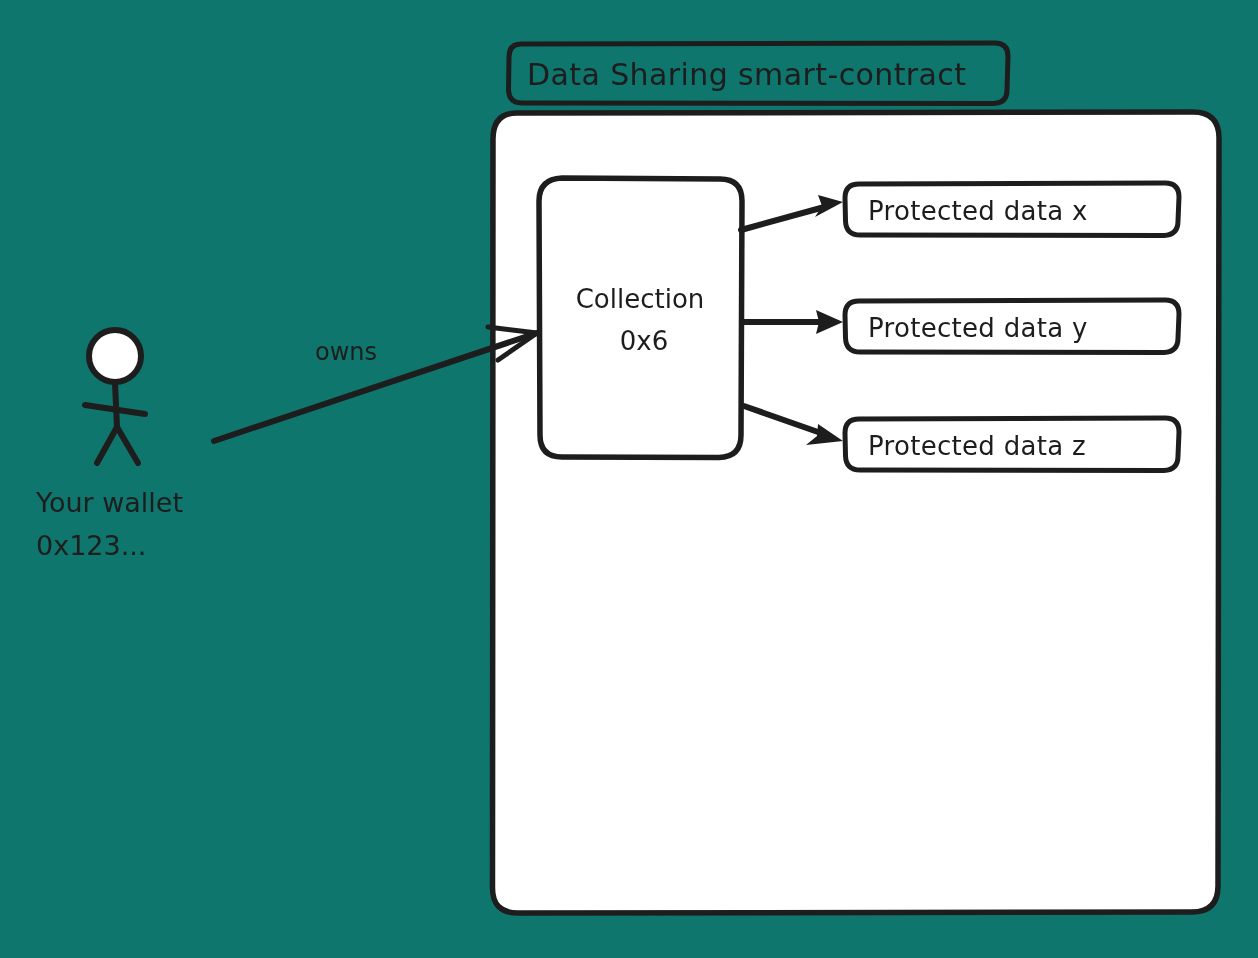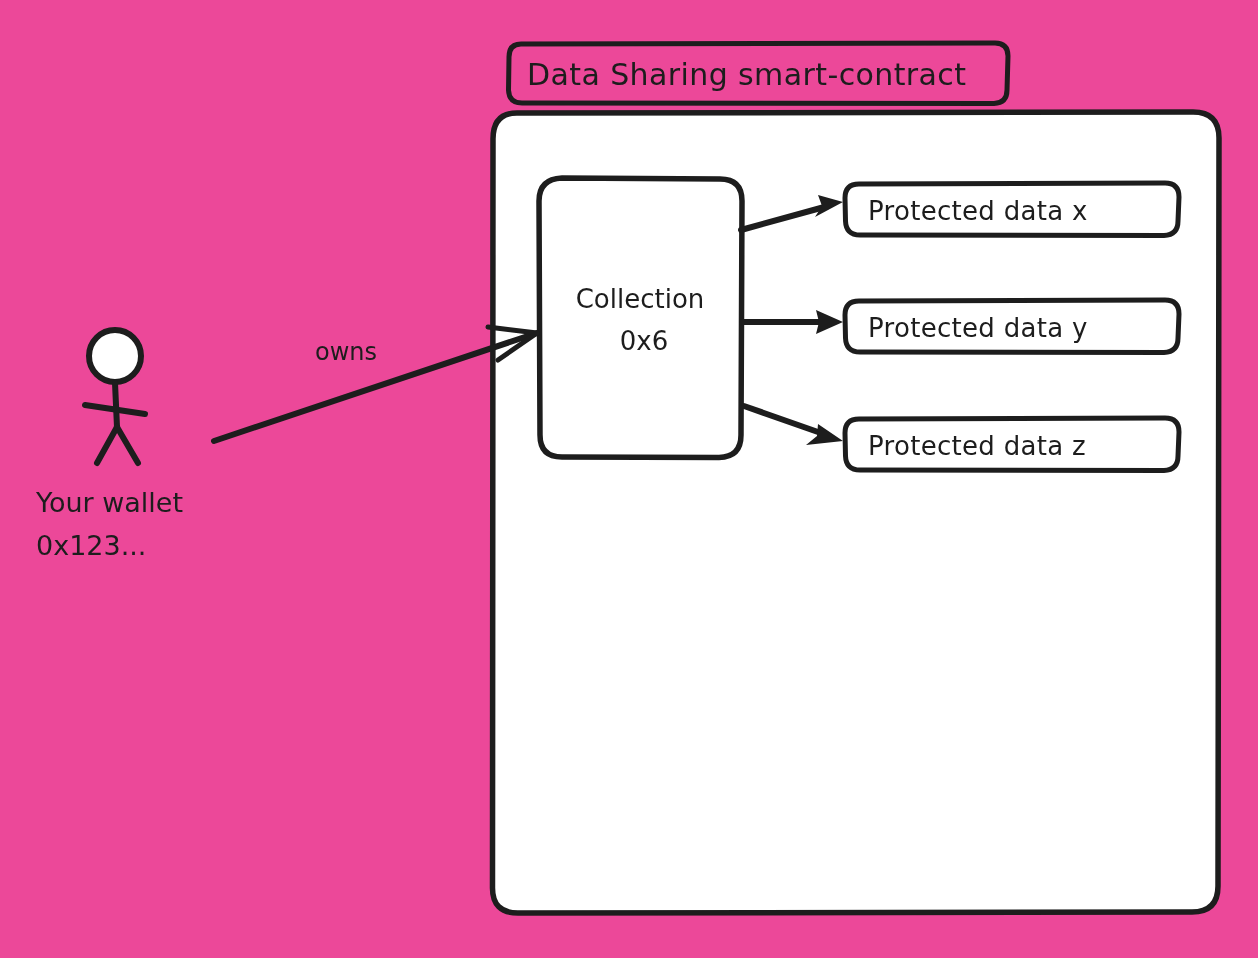--- a/index.html
+++ b/index.html
@@ -8,21 +8,21 @@
     padding: 0;
     background: #ffffff;
   }
   body {
     font-family: "DejaVu Sans", sans-serif;
   }
   #canvas {
     position: relative;
     width: 1258px;
     height: 958px;
-    background: #ec4899;
+    background: #0f766e;
     overflow: hidden;
   }
   #canvas svg.layer {
     position: absolute;
     left: 0;
     top: 0;
     width: 1258px;
     height: 958px;
   }
   .hand-text {

